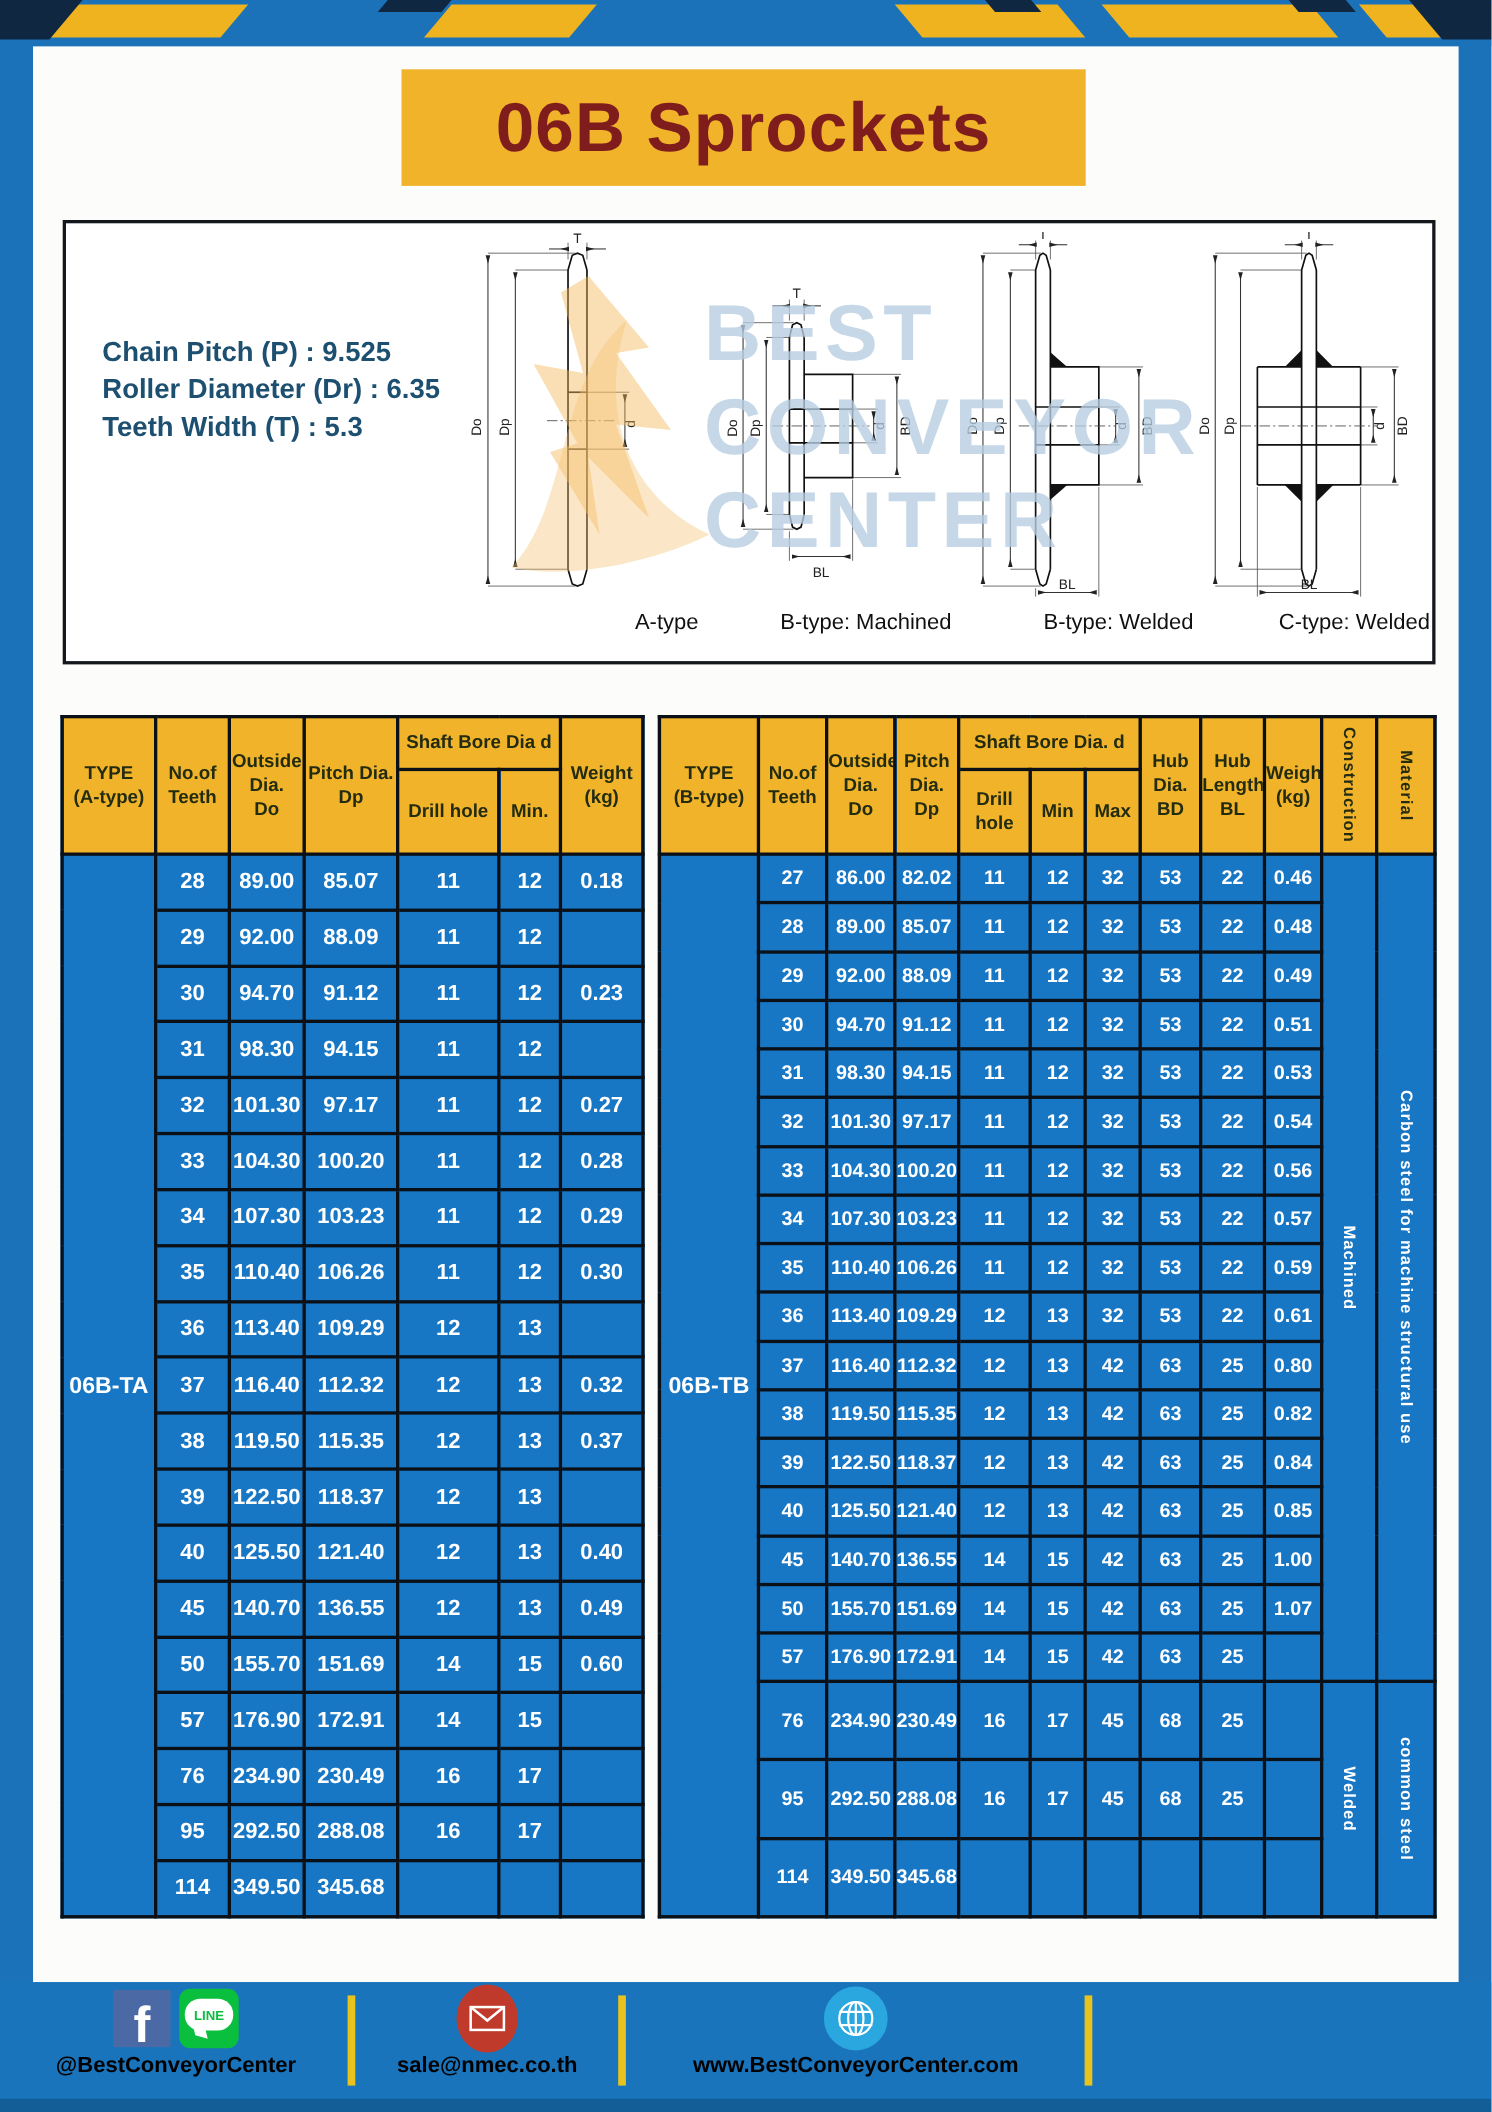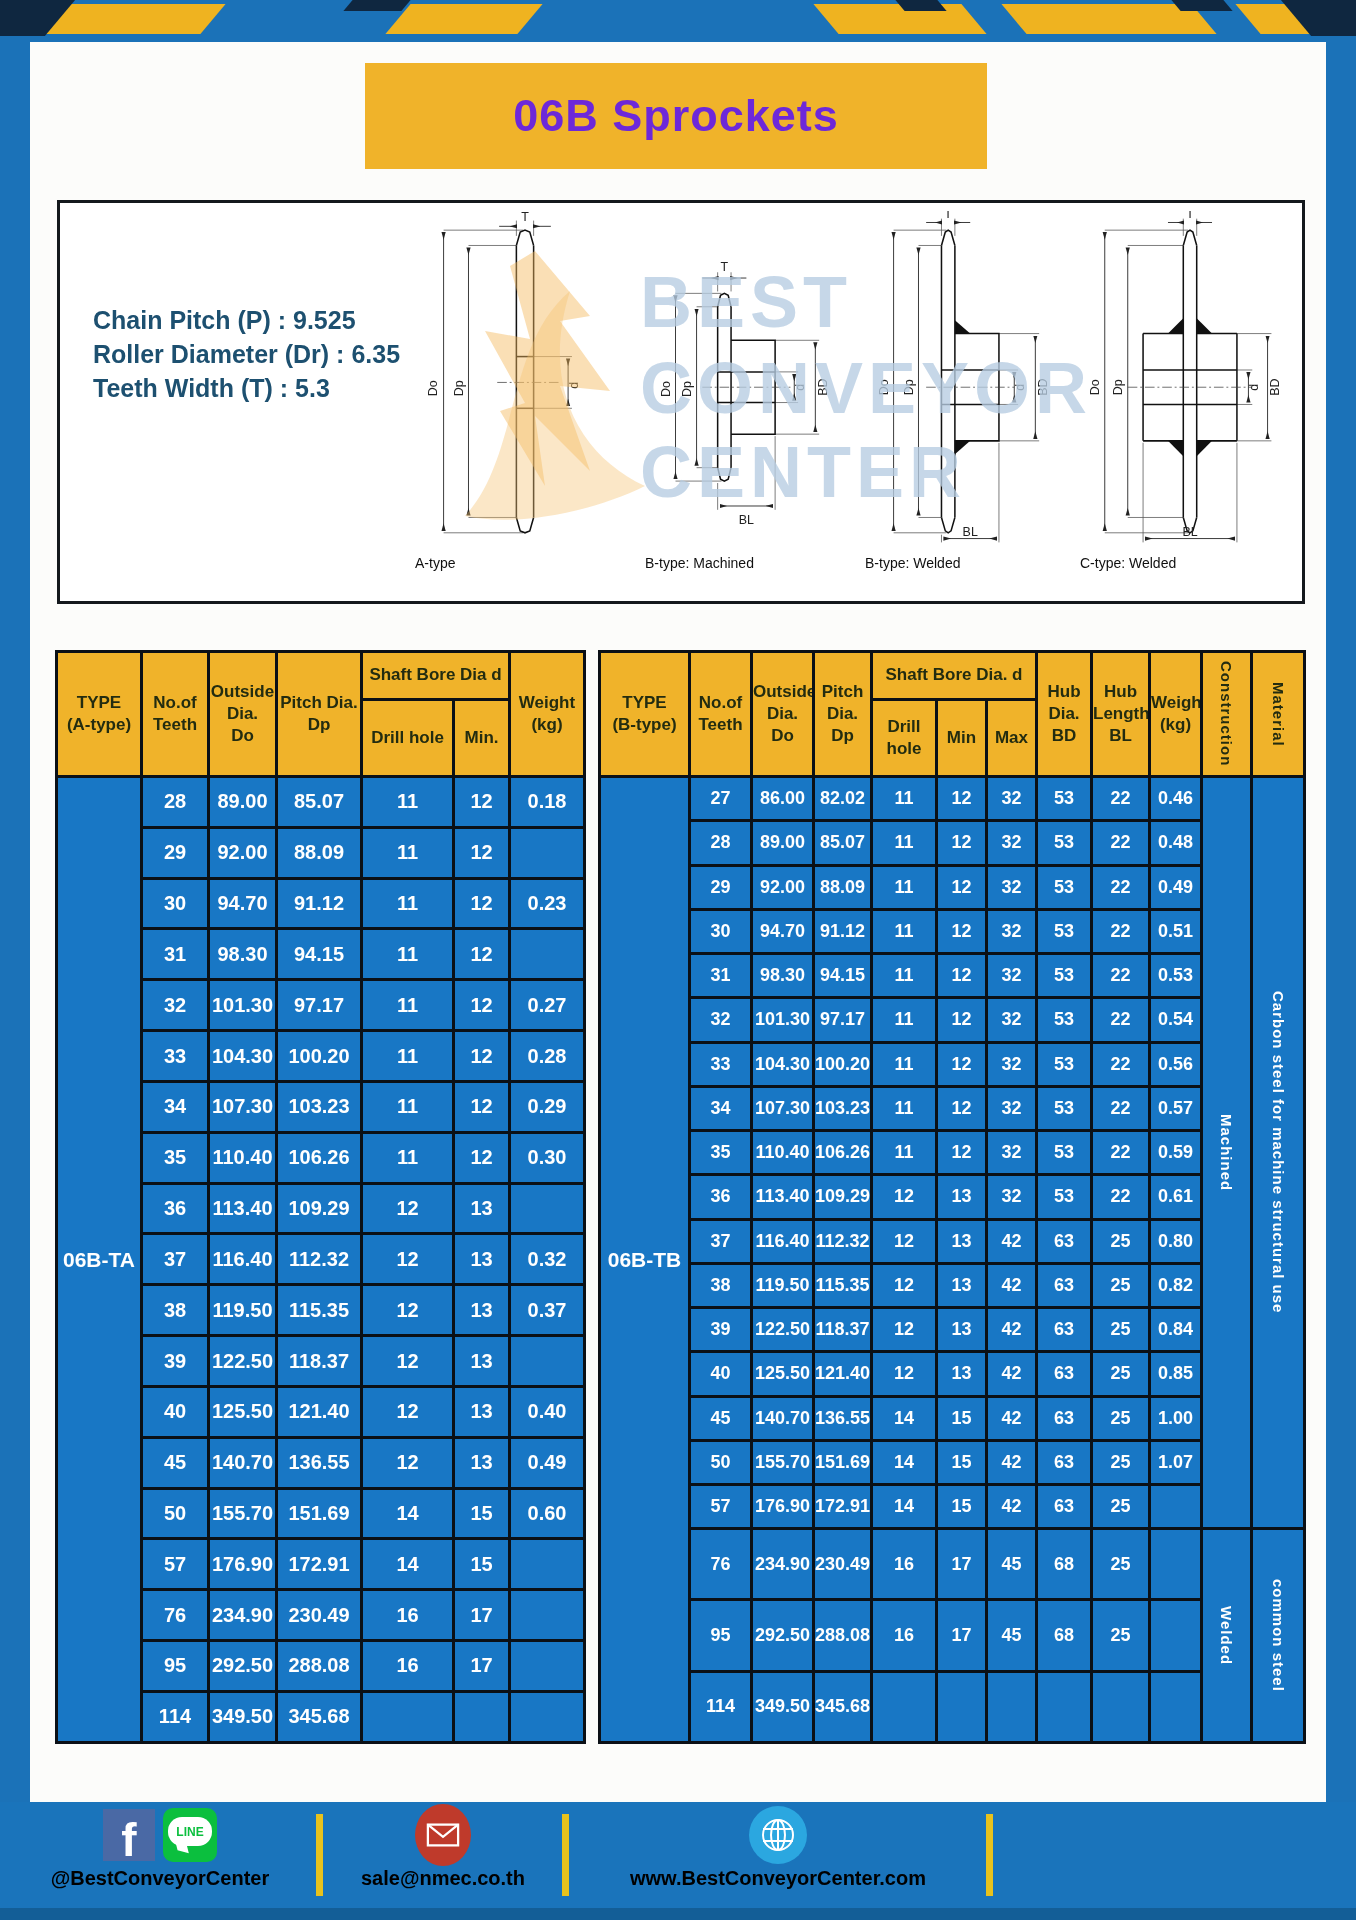--- a/index.html
+++ b/index.html
@@ -12,29 +12,29 @@
   .ys,.ns{position:absolute;}
   .ys{top:4px;height:30px;background:#efb320;}
   .ns{top:0;height:11px;background:#0f2740;z-index:2;}
   .skL{transform:skewX(-40deg);}
   .skR{transform:skewX(40deg);}
   .ns.corner{height:36px;}
 
   
   .title-banner{position:absolute;left:365px;top:63px;width:622px;height:106px;background:#f0b32a;
     display:flex;align-items:center;justify-content:center;}
-  .title-banner span{font-size:45px;font-weight:bold;color:#6d28d9;letter-spacing:1px;}
+  .title-banner span{font-size:63px;font-weight:bold;color:#7f1d1d;letter-spacing:1px;}
 
   
   .panel{position:absolute;left:57px;top:200px;width:1242px;height:398px;background:#ffffff;
          border:3px solid #14181c;}
   .specs{position:absolute;left:33px;top:100px;line-height:34px;font-size:25px;font-weight:bold;color:#1d5070;white-space:nowrap;}
   .dwg{position:absolute;top:8px;width:210px;height:340px;}
   .dwg text{font-size:13px;fill:#222;font-family:"Liberation Sans",sans-serif;}
-  .dlabel{position:absolute;top:352px;width:220px;text-align:left;font-size:14px;color:#101010;}
+  .dlabel{position:absolute;top:352px;width:220px;text-align:right;font-size:20px;color:#101010;}
   .wm{position:absolute;left:380px;top:28px;width:680px;height:310px;pointer-events:none;}
   .wm text{font-size:72px;font-weight:bold;fill:#b7cde2;opacity:0.78;letter-spacing:5px;
            font-family:"Liberation Sans",sans-serif;}
 
   
   .tbl{position:absolute;top:650px;border-collapse:collapse;table-layout:fixed;background:#1877c5;height:1094px;}
   .tbl th,.tbl td{border:3px solid #0b1016;text-align:center;vertical-align:middle;padding:0;overflow:hidden;}
   .tbl th{background:#f0b32a;color:#232c10;font-weight:bold;font-size:17px;line-height:1.3;}
   #table-a{left:55px;width:528px;}
   #table-b{left:598px;width:705px;}

